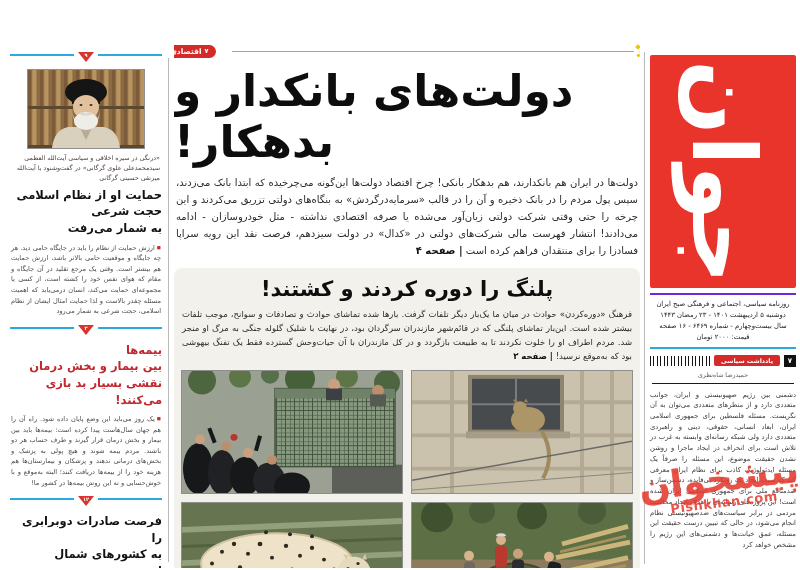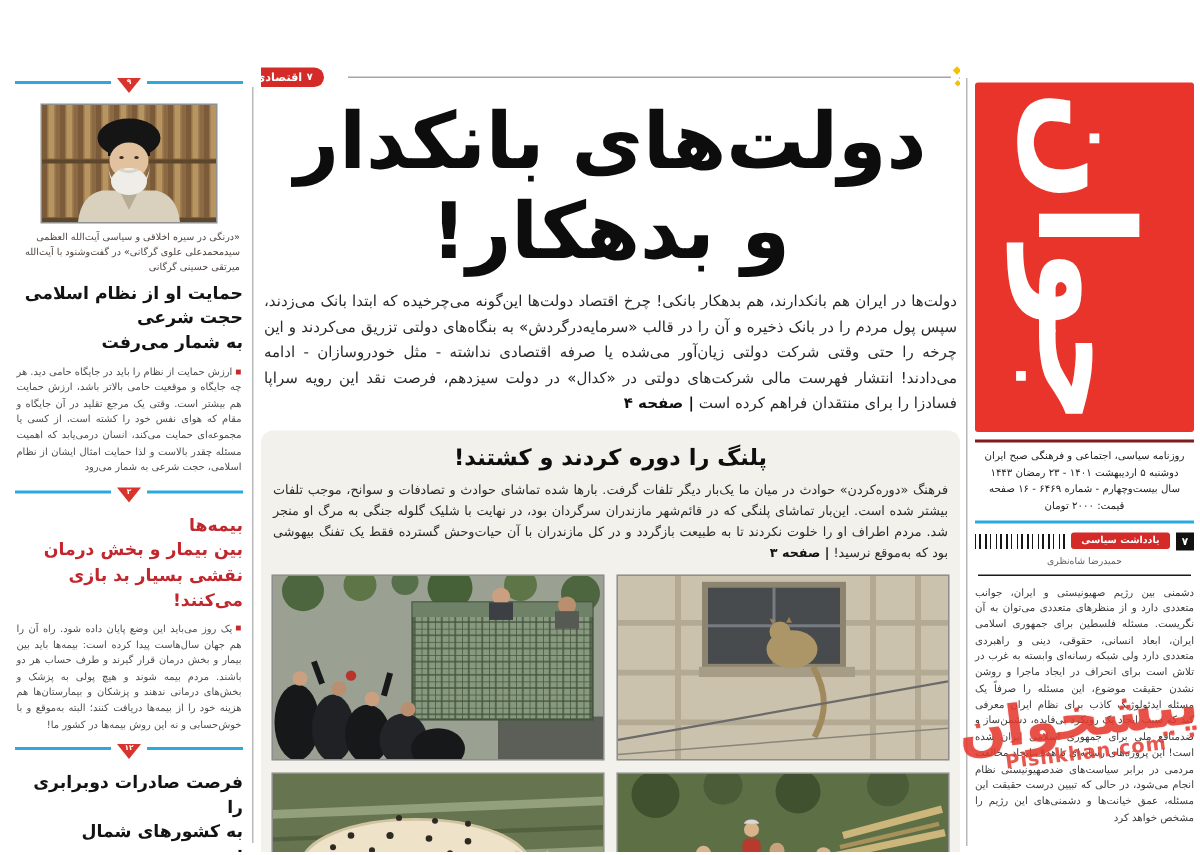--- a/index.html
+++ b/index.html
@@ -33,36 +33,36 @@
   .sb-photo{display:block;width:116px;height:78px;margin:2px auto 0;border:1px solid #8f8f8f;}
   .sb-kicker{font-size:6.4px;line-height:1.55;text-align:right;color:#4a3f3b;margin:5px 2px 3px;}
   .sb-h{font-size:11.5px;font-weight:bold;line-height:1.45;text-align:right;color:#131313;margin:2px 0 6px;}
   .sb-h.red{color:#c1272d;}
   .sb-body{font-size:6.6px;line-height:1.6;text-align:justify;color:#4c4c4c;margin:0 1px 6px;}
   
   .main{left:174px;top:44px;width:466px;height:524px;overflow:hidden;}
   .toprule{position:relative;height:16px;}
   .toprule .gline{position:absolute;left:58px;right:6px;top:7px;height:1px;background:#a6a6a6;}
   .toprule .pill{position:absolute;left:-12px;top:1px;}
-  .lead-h1{font-size:52px;font-weight:bold;color:#0d0d0d;text-align:center;
+  .lead-h1{font-size:44px;font-weight:bold;color:#0d0d0d;text-align:left;
     margin:6px 0 7px;line-height:1.15;letter-spacing:-1px;}
   .lead-deck{font-size:10px;line-height:1.7;text-align:justify;color:#2b2b2b;margin:0 2px;}
   .panel{background:#f2f1ec;border-radius:8px;margin-top:9px;padding:7px 7px 6px;}
-  .panel h2{font-size:15px;font-weight:bold;color:#0e0e0e;text-align:center;margin:2px 0 6px;}
+  .panel h2{font-size:21px;font-weight:bold;color:#0e0e0e;text-align:center;margin:2px 0 6px;}
   .panel .deck{font-size:8.5px;line-height:1.65;text-align:justify;color:#2b2b2b;margin:0 1px 7px;}
   .pgrid{display:grid;grid-template-columns:1fr 1fr;gap:8px;direction:ltr;}
   .pgrid .ph{border:1px solid #8e8e8e;background:#ddd;height:122px;overflow:hidden;}
   .pgrid svg{display:block;width:100%;height:100%;}
   
   .rightcol{left:650px;top:55px;width:146px;height:510px;overflow:visible;}
   .logobox{width:146px;height:233px;background:#e8342b;border-radius:2px;position:relative;overflow:hidden;}
   .logobox .word{position:absolute;left:50%;top:50%;
     transform:translate(-50%,-50%) rotate(90deg);
     font-size:88px;font-weight:bold;color:#fff;white-space:nowrap;letter-spacing:-4px;}
-  .mast-info{margin-top:5px;border-top:2px solid #7f1d1d;border-bottom:2px solid #2ba9e1;
+  .mast-info{margin-top:5px;border-top:2px solid #6d28d9;border-bottom:2px solid #2ba9e1;
     padding:4px 1px;text-align:center;font-size:6.8px;line-height:1.6;color:#222;}
   .badgerow{display:flex;direction:ltr;align-items:center;gap:4px;margin-top:6px;}
   .barcode{flex:1;height:10px;background:repeating-linear-gradient(90deg,#161616 0 1px,#fff 1px 3px,#161616 3px 4px,#fff 4px 7px);}
   .redbadge{background:#d42b29;color:#fff;font-size:6.3px;font-weight:bold;padding:2px 7px;border-radius:2px;white-space:nowrap;}
   .sqmark{width:12px;height:12px;background:#111;color:#fff;font-size:7px;display:flex;
     align-items:center;justify-content:center;font-weight:bold;}
   .author{font-size:6.2px;color:#5a5a5a;text-align:center;margin-top:4px;}
   .ed-hr{height:1px;background:#1a1a1a;margin:5px 2px 4px;}
   .ed-title{font-size:12.3px;font-weight:bold;color:#111;text-align:center;line-height:1.5;}
   .ed-body{font-size:6.8px;line-height:1.58;text-align:justify;color:#3a3a3a;margin-top:6px;}

